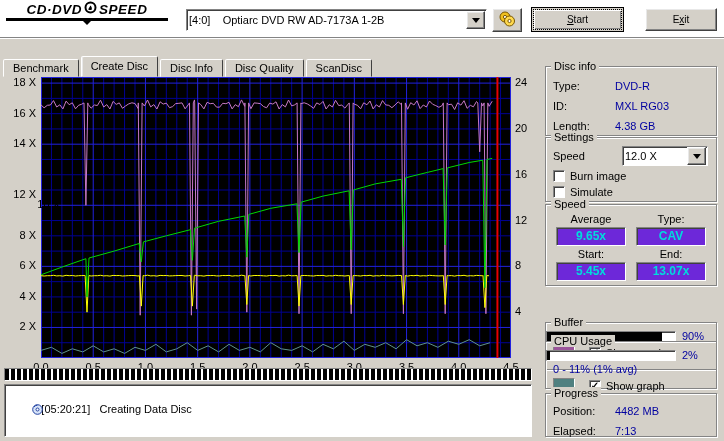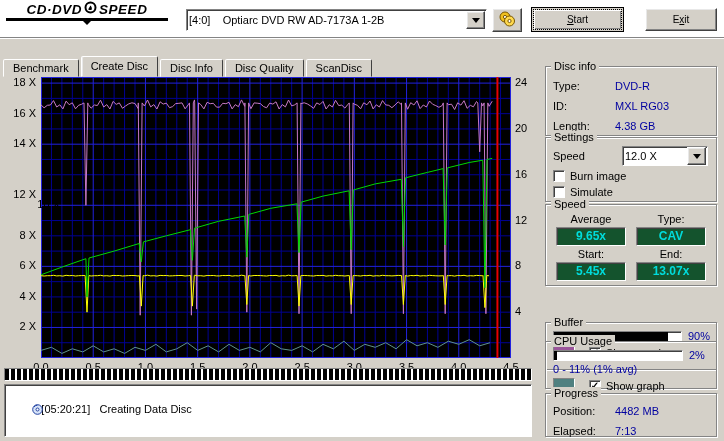--- a/index.html
+++ b/index.html
@@ -73,23 +73,23 @@
   .info-label { width:62px; }
   .val-blue { color:#0000a0; }
   .settings-row1 { display:flex; align-items:center; padding:8px 8px 0 7px; }
   .settings-row1 .lbl { flex:1; }
   .speed-combo { width:86px; height:20px; display:flex; align-items:center; box-sizing:border-box; }
   .cb-row { display:flex; align-items:center; gap:5px; padding:4px 0 0 7px; }
   .checkbox { width:12px; height:12px; box-sizing:border-box; background:#fff;
     border:1px solid; border-color:#848484 #ffffff #ffffff #848484; box-shadow: inset 1px 1px 0 #404040;
     display:flex; align-items:center; justify-content:center; font-size:10px; font-weight:bold; line-height:10px; }
   .speed-grid { display:grid; grid-template-columns:1fr 1fr; gap:2px 10px; padding:8px 10px 0 10px; text-align:center; }
-  .lcd { background:#14532d; color:#00dcdc; font-weight:bold; font-size:12px; height:17px; line-height:16px;
+  .lcd { background:#6d28d9; color:#00dcdc; font-weight:bold; font-size:12px; height:17px; line-height:16px;
     border:1px solid; border-color:#848484 #ffffff #ffffff #848484; box-shadow: inset 1px 1px 0 #404040; }
-  .bar-row { display:flex; align-items:center; gap:6px; padding:7px 6px 0 7px; }
+  .bar-row { display:flex; align-items:center; gap:6px; padding:7px 6px 0 0; }
   .mini-bar { width:130px; height:11px; box-sizing:border-box; }
   .mini-fill { height:100%; background:#000; }
   .range-text { padding:2px 0 0 7px; color:#0000a0; }
   .swatch-row { display:flex; align-items:center; gap:14px; padding:3px 0 0 7px; }
   .swatch { width:20px; height:14px; border:1px solid; border-color:#848484 #ffffff #ffffff #848484; }
 </style>
 </head>
 <body>
 
 <div class="app">

